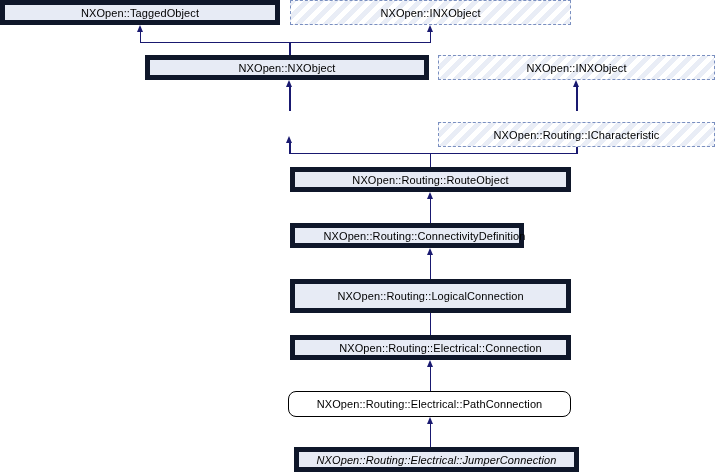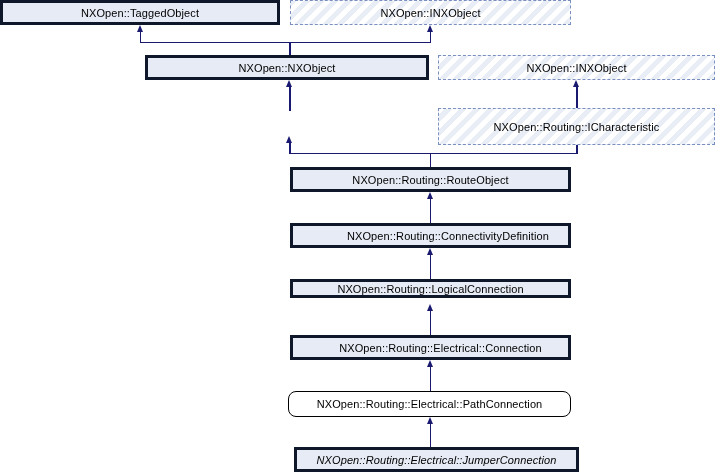--- a/index.html
+++ b/index.html
@@ -28,21 +28,21 @@
     font-size: 11px;
     line-height: 12px;
     color: #000000;
     letter-spacing: 0.1px;
     white-space: nowrap;
     z-index: 3;
   }
   
   .node.cls {
     background: #e7ebf5;
-    border: 3px solid #0f172a;
+    border: 5px solid #0f172a;
   }
   
   .node.current {
     background: #ffffff;
     border: 1.6px solid #000000;
   }
   
   .node.iface {
     background-color: #ffffff;
     background-image: repeating-linear-gradient(
@@ -127,33 +127,33 @@
 
   <div class="node cls" style="left:145px; top:55px; width:284px; height:25px;">
     <span class="node-label">NXOpen::NXObject</span>
   </div>
 
   <div class="node iface" style="left:438px; top:55px; width:277px; height:25px;">
     <span class="node-label">NXOpen::INXObject</span>
   </div>
 
 
-  <div class="node iface" style="left:438px; top:108px; width:277px; height:37px;">
+  <div class="node iface" style="left:438px; top:122px; width:277px; height:25px;">
     <span class="node-label">NXOpen::Routing::ICharacteristic</span>
   </div>
 
   <div class="node cls" style="left:290px; top:167px; width:281px; height:25px;">
     <span class="node-label">NXOpen::Routing::RouteObject</span>
   </div>
 
-  <div class="node cls" style="left:290px; top:223px; width:281px; height:25px;padding-left:35px;">
+  <div class="node cls" style="left:290px; top:223px; width:234px; height:25px;padding-left:35px;">
     <span class="node-label">NXOpen::Routing::ConnectivityDefinition</span>
   </div>
 
-  <div class="node cls" style="left:290px; top:279px; width:281px; height:19px;">
+  <div class="node cls" style="left:290px; top:279px; width:281px; height:34px;">
     <span class="node-label">NXOpen::Routing::LogicalConnection</span>
   </div>
 
   <div class="node cls" style="left:290px; top:335px; width:281px; height:25px;padding-left:20px;">
     <span class="node-label">NXOpen::Routing::Electrical::Connection</span>
   </div>
 
   <div class="node current" style="left:288px; top:391px; width:283px; height:26px;border-radius:8px;">
     <span class="node-label">NXOpen::Routing::Electrical::PathConnection</span>
   </div>

